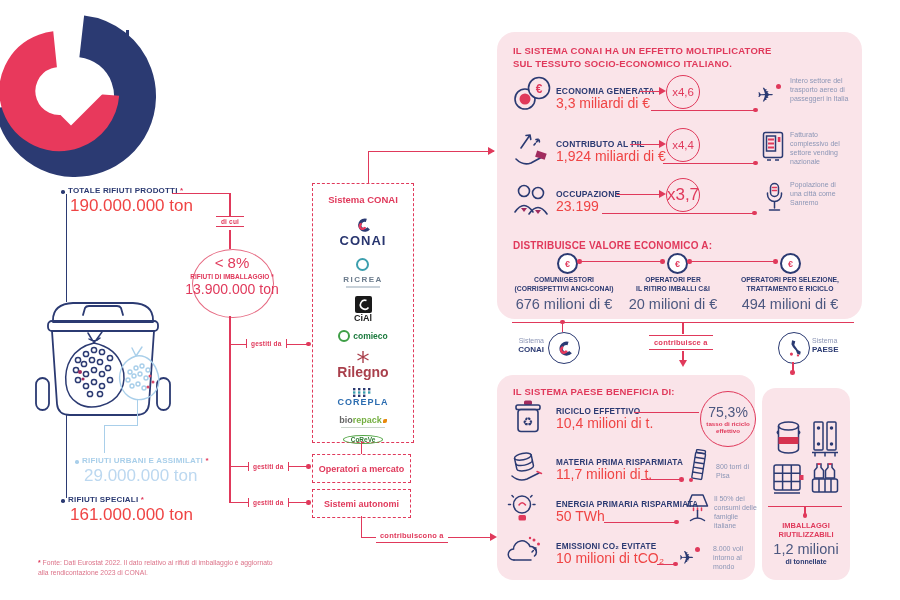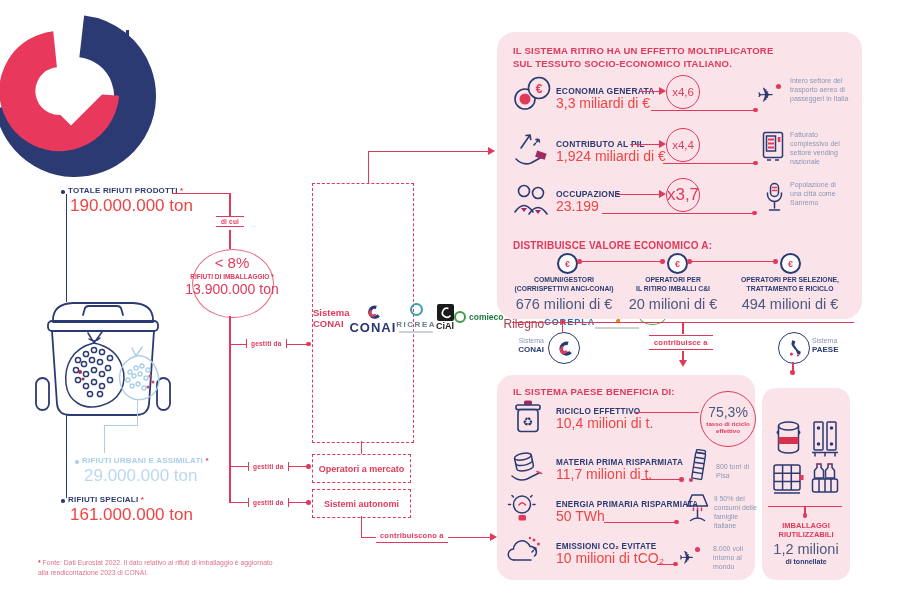--- a/index.html
+++ b/index.html
@@ -129,21 +129,21 @@
   <div class="abs" style="left:82px;top:456px;font-size:8px;font-weight:bold;color:#A9CFEA;letter-spacing:.2px"><span>RIFIUTI URBANI E ASSIMILATI</span> <span class="ast">*</span></div>
   <div class="abs" style="left:84px;top:466px;font-size:17px;color:#BCD8F0">29.000.000 ton</div>
 
   <div class="v ln" style="left:66px;top:415px;height:83px"></div>
   <span class="bullet" style="left:61px;top:499px;background:#2B3A72"></span>
   <div class="nl" style="left:68px;top:495px;font-size:8px"><span>RIFIUTI SPECIALI</span> <span class="ast">*</span></div>
   <div class="val" style="left:70px;top:505px;font-size:17px">161.000.000 ton</div>
 
   <div class="abs" style="left:38px;top:558px;width:245px;font-size:6.8px;line-height:9.5px;color:#DC7389"><span class="ast">*</span><span> Fonte: Dati Eurostat 2022. Il dato relativo ai rifiuti di imballaggio è aggiornato alla rendicontazione 2023 di CONAI.</span></div>
 
-  <div class="dashbox" style="left:312px;top:183px;width:100px;height:258px;display:flex;flex-direction:row;align-items:center">
+  <div class="dashbox" style="left:312px;top:183px;width:100px;height:258px;display:flex;flex-direction:column;align-items:center">
     <div style="color:#E0395B;font-weight:bold;font-size:9.5px;margin-top:10px">Sistema CONAI</div>
     <div style="margin-top:12px;text-align:center">
       <svg width="16" height="16" viewBox="0 0 24 24" style="margin:0 auto">
           <path d="M17 5 a7.5 7.5 0 1 0 3.5 12" stroke="#2B3A72" stroke-width="5" fill="none"></path>
           <path d="M10 10 a4 4 0 1 0 5 5" stroke="#E8395C" stroke-width="3.5" fill="none"></path>
         </svg>
       <div style="font-size:13px;font-weight:bold;color:#28356F;letter-spacing:1px">CONAI</div>
     </div>
     <div style="margin-top:9px;text-align:center">
       <span style="display:inline-block;width:9px;height:9px;border:2.2px solid #3C9FAE;border-radius:50%"></span>
@@ -158,21 +158,21 @@
       <div style="font-size:9px;font-weight:bold;color:#222">CiAl</div>
     </div>
     <div style="margin-top:7px;display:flex;align-items:center;gap:3px">
       <span style="display:inline-block;width:8px;height:8px;border:2px solid #3E9E46;border-radius:50%"></span>
       <span style="font-size:8.5px;font-weight:bold;color:#1B7A3D">comieco</span>
     </div>
     <div style="margin-top:8px;text-align:center">
       <svg width="14" height="14" viewBox="0 0 14 14" style="margin:0 auto" stroke="#A93F4B" stroke-width="1.4">
           <path d="M7 1 v12 M1.5 4 l11 6 M12.5 4 l-11 6"></path>
         </svg>
-      <div style="font-size:12px;font-weight:normal;color:#A93F4B">Rilegno</div>
+      <div style="font-size:14px;font-weight:bold;color:#A93F4B">Rilegno</div>
     </div>
     <div style="margin-top:8px;">
       <svg width="24" height="9" viewBox="0 0 24 9" style="margin:0 auto">
           <g fill="#2B3A72">
             <rect x="2" width="2.4" height="2.4"></rect>
             <rect x="7" width="2.4" height="2.4"></rect>
             <rect x="12" width="2.4" height="2.4"></rect>
             <rect x="17" width="2.4" height="2.4"></rect>
           </g>
           <g fill="#3C9FAE">
@@ -209,21 +209,21 @@
   <div class="dashbox" style="left:312px;top:489px;width:97px;height:27px;display:flex;align-items:center;justify-content:center">
     <span style="color:#E0395B;font-weight:bold;font-size:9px">Sistemi autonomi</span>
   </div>
   <div class="v" style="left:361px;top:516px;height:21px"></div>
   <div class="l" style="left:361px;top:536.5px;width:132px"></div>
   <div class="tag" style="left:376px;top:529px;font-size:7.5px;border-bottom:1.5px solid #E0395B;padding:2px 4px">contribuiscono a</div>
   <span class="ar" style="left:490px;top:533px"></span>
 
   <div class="pinkbox" style="left:497px;top:32px;width:365px;height:287px"></div>
   <div class="rl" style="left:513px;top:44px;font-size:9.5px;line-height:13px">
-    <div>IL SISTEMA RITIRO HA UN EFFETTO MOLTIPLICATORE</div>
+    <div>IL SISTEMA CONAI HA UN EFFETTO MOLTIPLICATORE</div>
       <div>SUL TESSUTO SOCIO-ECONOMICO ITALIANO.</div>
   </div>
 
   <svg class="abs" style="left:512px;top:75px" width="42" height="37" viewBox="0 0 42 37" fill="none" stroke="#2B3A72" stroke-width="1.6">
     <circle cx="13" cy="24" r="10"></circle>
       <circle cx="13" cy="24" r="5.5" fill="#E0395B" stroke="none"></circle>
     <circle cx="27" cy="13" r="10.5" fill="#FAE4E9"></circle>
     <text x="27" y="17.5" font-size="12" font-weight="bold" fill="#E0395B" text-anchor="middle" stroke="none">€</text>
   </svg>
   <div class="nl" style="left:556px;top:86px;font-size:8.5px">ECONOMIA GENERATA</div>

